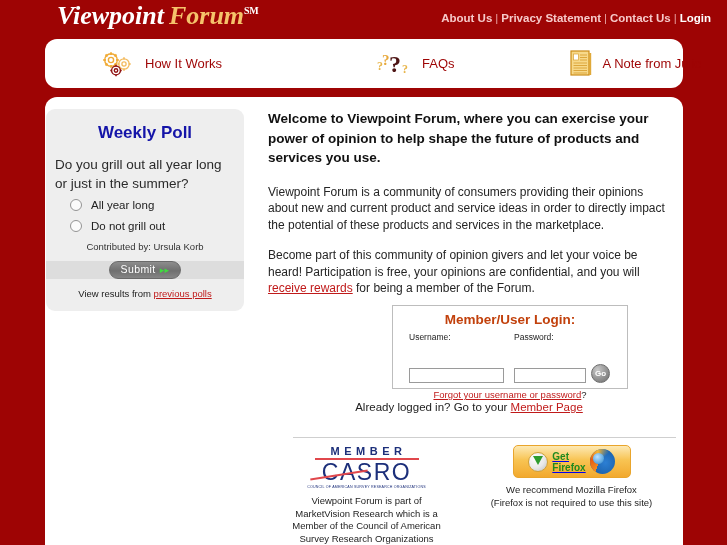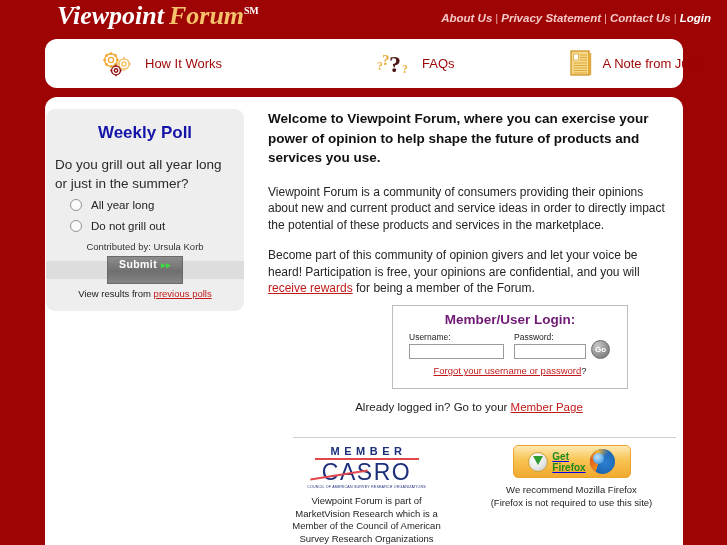--- a/index.html
+++ b/index.html
@@ -47,21 +47,20 @@
     right: 16px;
     top: 12px;
     font-size: 11.5px;
     font-weight: bold;
     color: #f0b9b9;
     white-space: nowrap;
   }
   .topnav a {
     color: #f6c9c9;
     text-decoration: none;
-    font-style: italic;
   }
   .topnav a.login {
     color: #ffffff;
   }
   .topnav .sep {
     color: #e8a2a2;
     margin: 0 3px;
     font-weight: normal;
   }
 
@@ -158,25 +157,25 @@
   .submit-row {
     background: #dddddd;
     height: 18px;
     display: flex;
     align-items: center;
     justify-content: center;
   }
   .submit-btn {
     background: linear-gradient(180deg, #8d8d8d 0%, #6f6f6f 55%, #858585 100%);
     border: 1px solid #6a6a6a;
-    border-radius: 0;
+    border-radius: 9px;
     color: #ffffff;
     font-size: 10.5px;
-    font-weight: bold;
-    padding: 1px 11px 12px 11px;
+    font-weight: normal;
+    padding: 1px 11px 2px 11px;
     letter-spacing: 0.4px;
     cursor: pointer;
     line-height: 12px;
   }
   .submit-btn .arrows { color: #3fdc3f; margin-left: 4px; font-size: 9px; }
   .viewresults {
     text-align: center;
     font-size: 9.5px;
     color: #222;
     margin-top: 9px;
@@ -210,32 +209,32 @@
     position: absolute;
     left: 124px;
     top: 196px;
     width: 234px;
     height: 82px;
     border: 1px solid #bdbdbd;
     background: #ffffff;
   }
   .login-title {
     text-align: center;
-    color: #701a75;
+    color: #c2410c;
     font-weight: bold;
     font-size: 13.5px;
     margin-top: 6px;
   }
   .fieldrow {
     display: flex;
     align-items: flex-end;
     margin-top: 5px;
     padding-left: 16px;
   }
-  .fld { display: flex; flex-direction: column; }
+  .fld { display: flex; flex-direction: column; gap: 24px; }
   .fld .flabel { font-size: 8.5px; color: #222; margin-bottom: 2px; }
   .fld input {
     border: 1px solid #9a9a9a;
     height: 15px;
     font-size: 10px;
     padding: 0 2px;
     background: #ffffff;
     box-sizing: border-box;
   }
   .fld.user input { width: 95px; }

